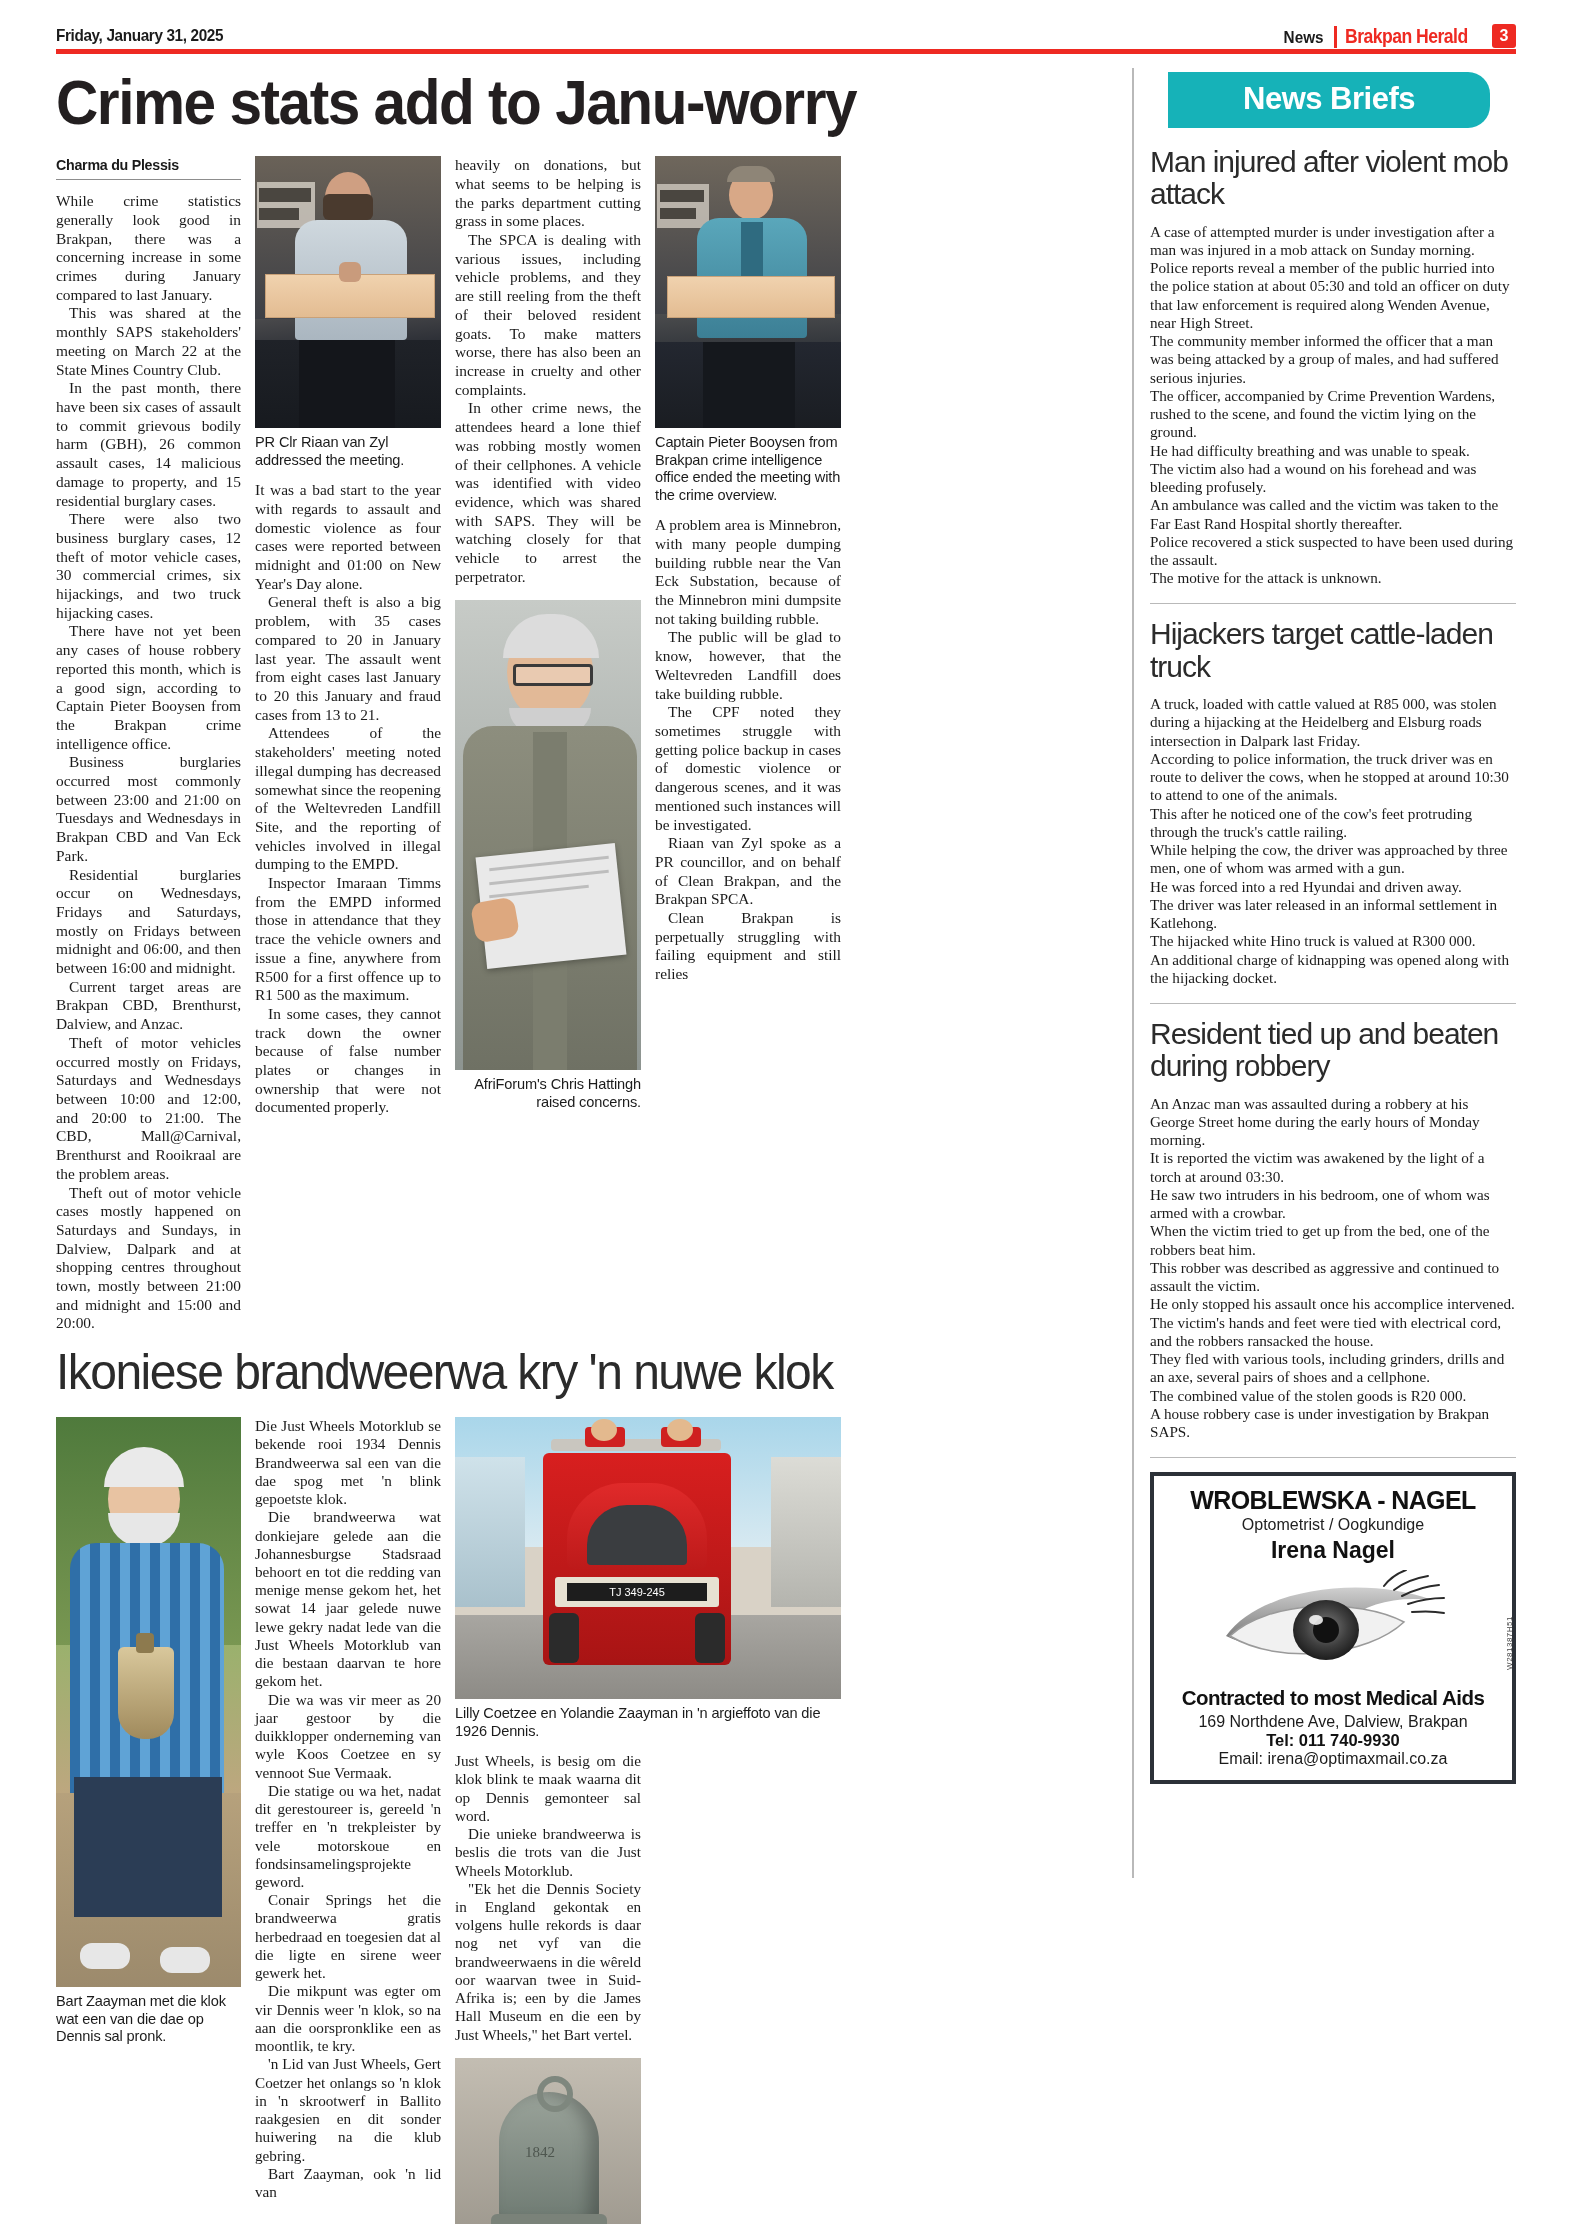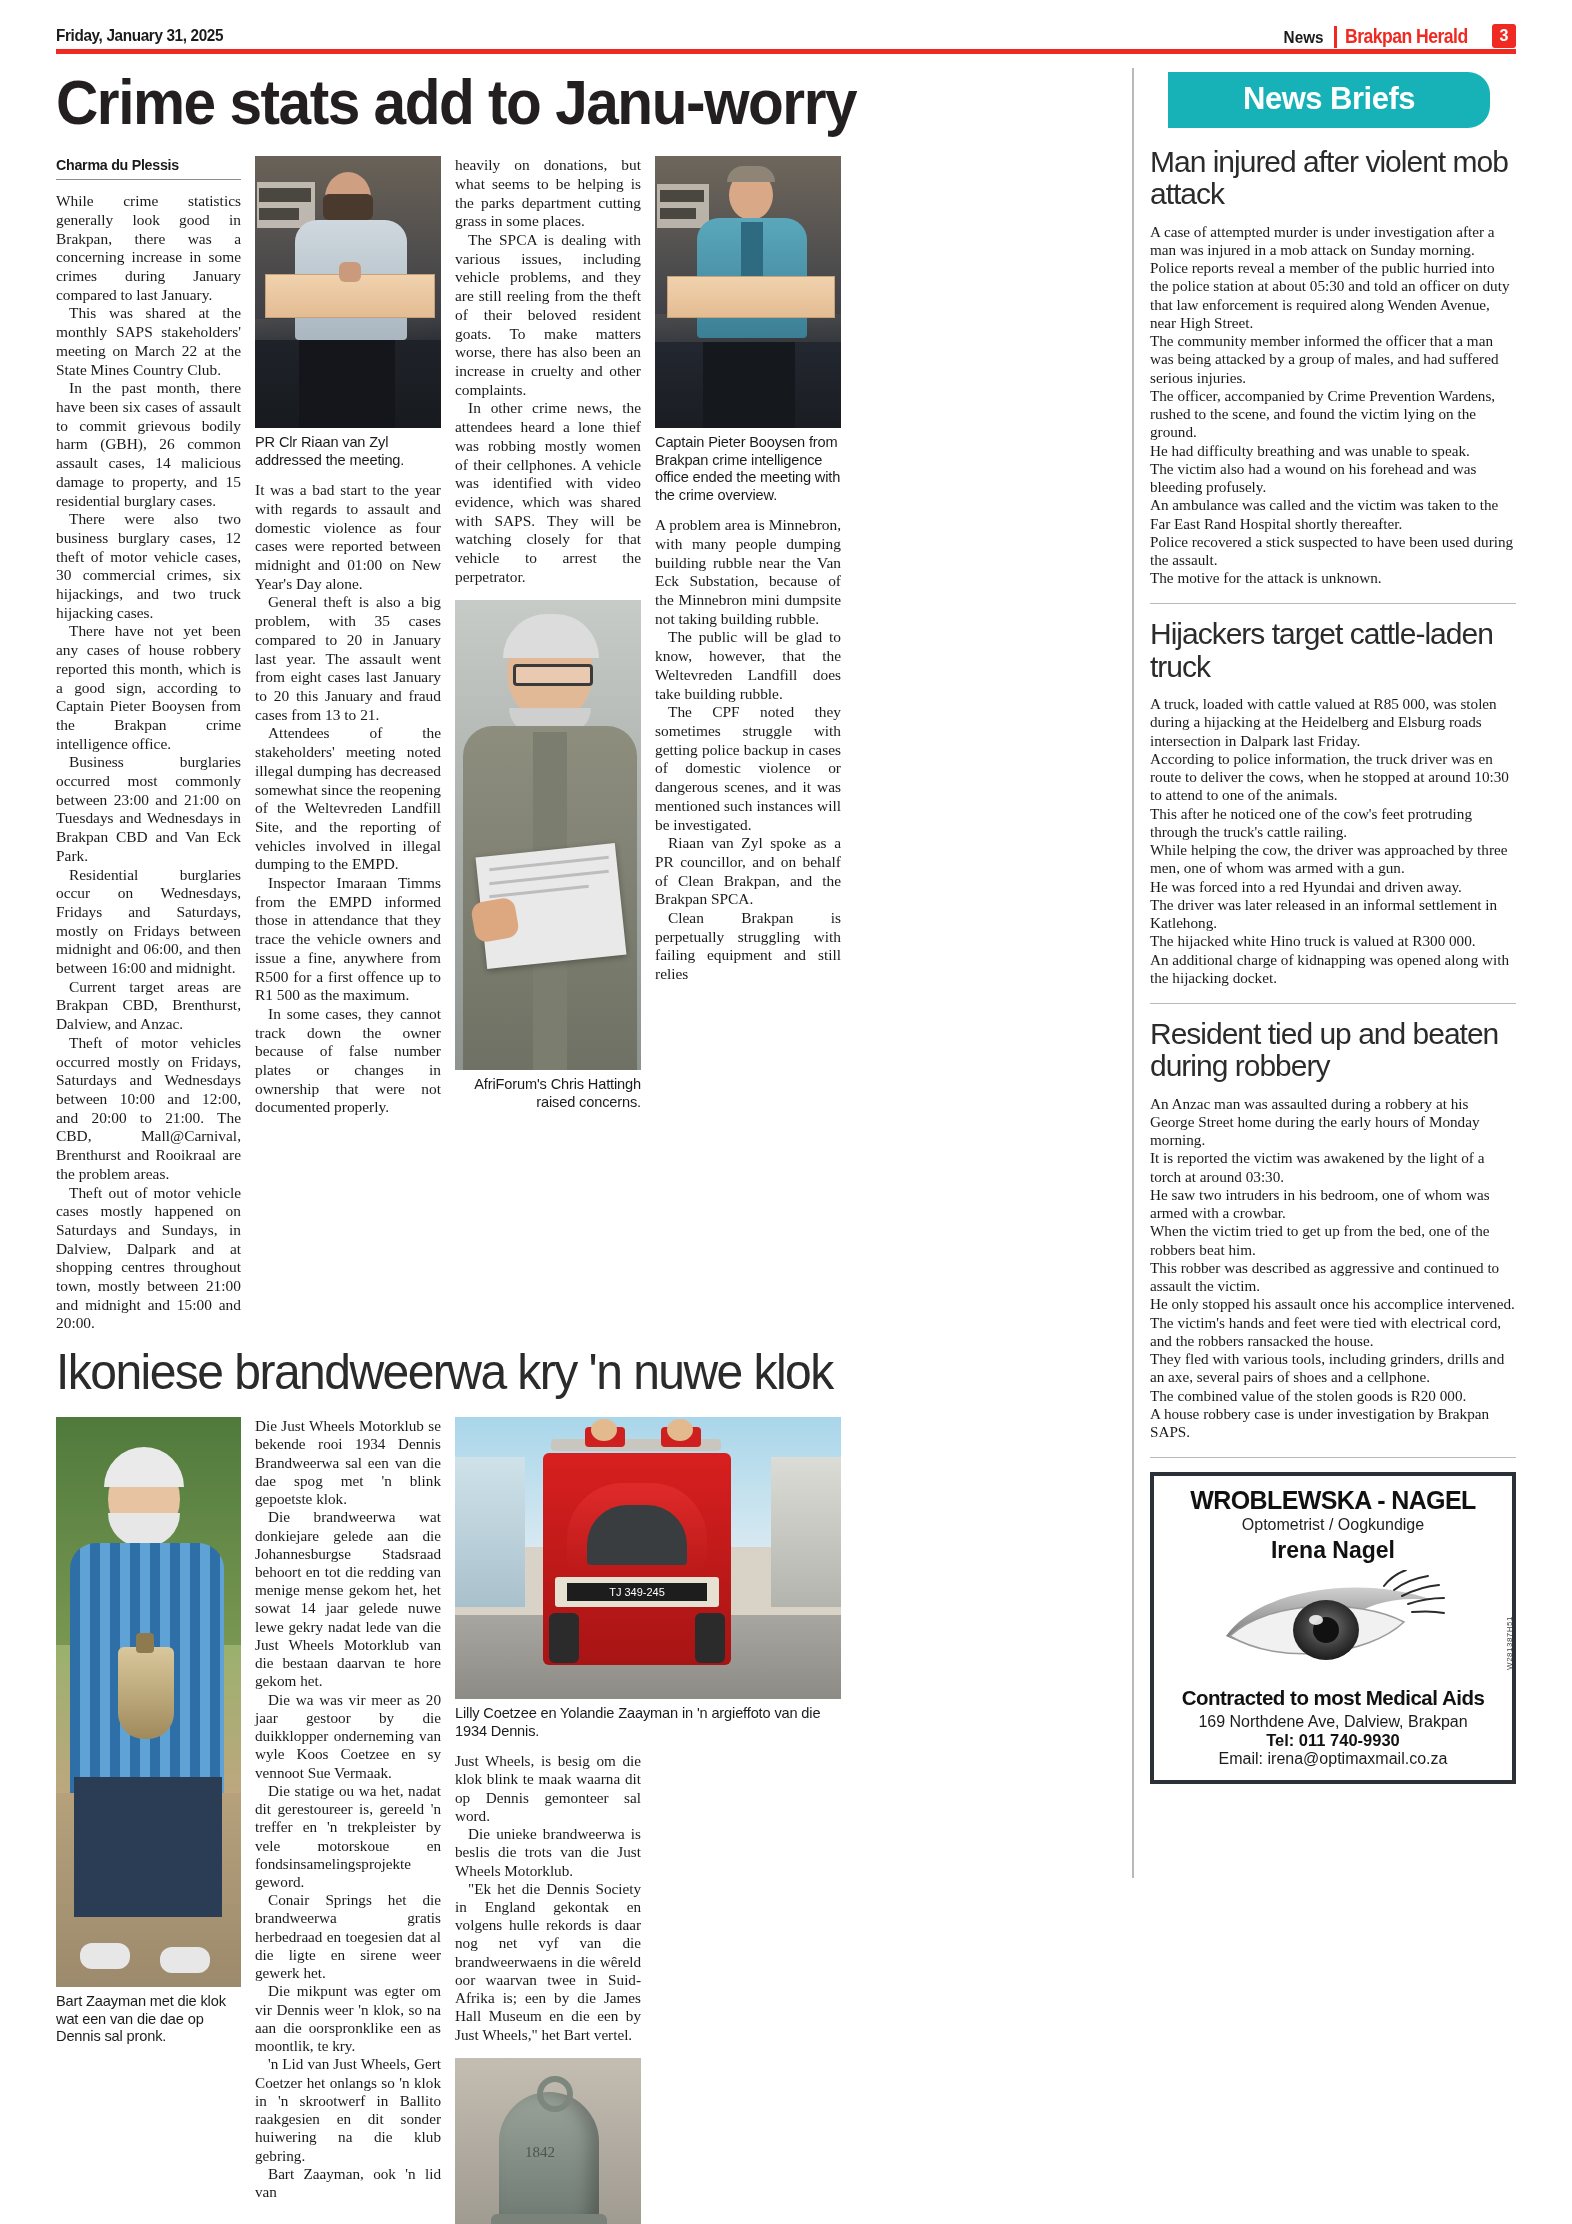--- a/index.html
+++ b/index.html
@@ -258,21 +258,21 @@
               <div style="position:absolute;left:94px;top:196px;width:30px;height:50px;background:#2b2b2b;border-radius:6px;"></div>
               <div style="position:absolute;left:240px;top:196px;width:30px;height:50px;background:#2b2b2b;border-radius:6px;"></div>
               <div style="position:absolute;left:96px;top:22px;width:170px;height:12px;background:#c9c6bf;border-radius:4px;"></div>
               <div style="position:absolute;left:130px;top:10px;width:40px;height:20px;background:#cf2020;border-radius:4px;"></div>
               <div style="position:absolute;left:206px;top:10px;width:40px;height:20px;background:#cf2020;border-radius:4px;"></div>
               <div style="position:absolute;left:136px;top:2px;width:26px;height:22px;background:#e3b98e;border-radius:50%;"></div>
               <div style="position:absolute;left:212px;top:2px;width:26px;height:22px;background:#e3b98e;border-radius:50%;"></div>
               <div style="position:absolute;right:0;top:40px;width:70px;height:150px;background:linear-gradient(180deg,#dcdcd6,#b4b4ae);"></div>
               <div style="position:absolute;left:0;top:40px;width:70px;height:150px;background:linear-gradient(180deg,#cfe2ea,#a9c1cc);"></div>
             </div>
-            <div class="caption">Lilly Coetzee en Yolandie Zaayman in 'n argieffoto van die 1934 Dennis.</div>
+            <div class="caption">Lilly Coetzee en Yolandie Zaayman in 'n argieffoto van die 1926 Dennis.</div>
 
             <div style="display:flex;gap:14px;flex-direction:column;">
               <div style="width:186px;">
                 <p class="body-af">Just Wheels, is besig om die klok blink te maak waarna dit op Dennis gemonteer sal word.</p>
                 <p class="body-af">Die unieke brandweerwa is beslis die trots van die Just Wheels Motorklub.</p>
                 <p class="body-af">"Ek het die Dennis Society in England gekontak en volgens hulle rekords is daar nog net vyf van die brandweerwaens in die wêreld oor waarvan twee in Suid-Afrika is; een by die James Hall Museum en die een by Just Wheels," het Bart vertel.</p>
               </div>
               <div style="width:186px;">
                 <div class="photo" style="height:250px;background:linear-gradient(180deg,#b7b2a8,#9d988e);">
                   <div style="position:absolute;left:0;right:0;top:0;height:100%;background:linear-gradient(180deg,#c3bdb2,#8f8a80);"></div>

